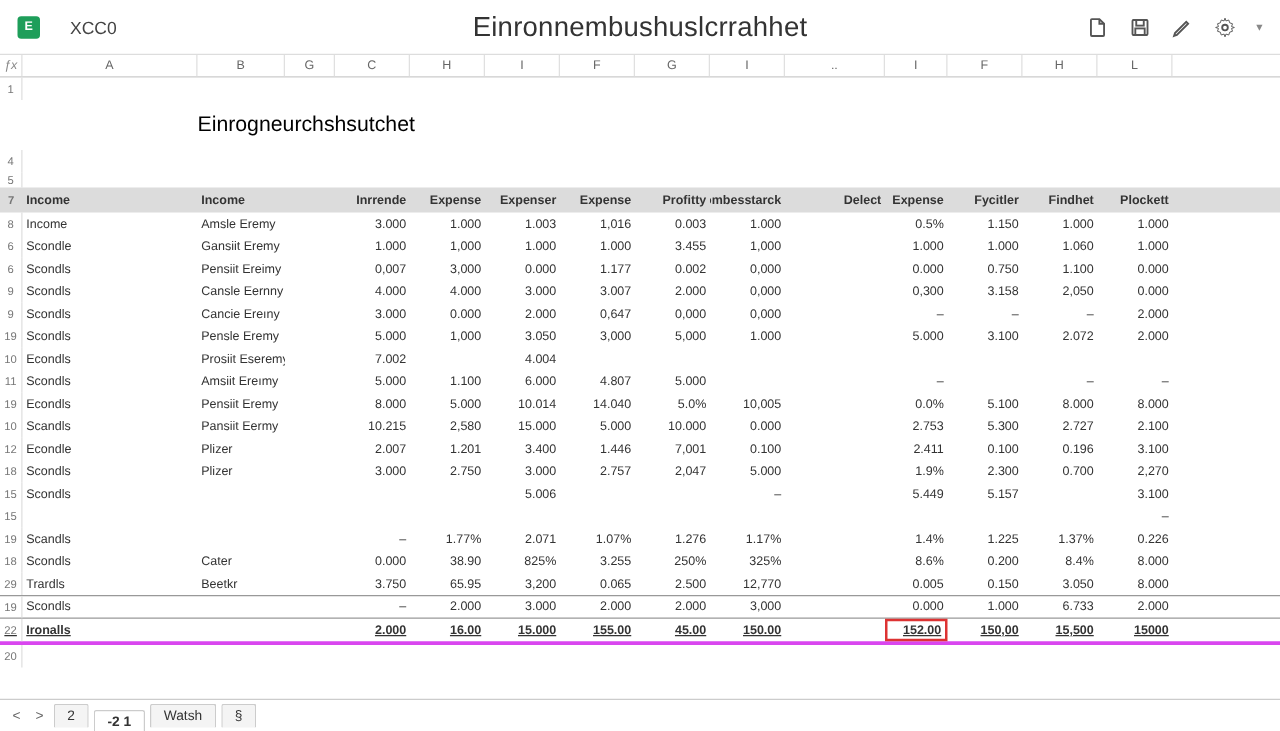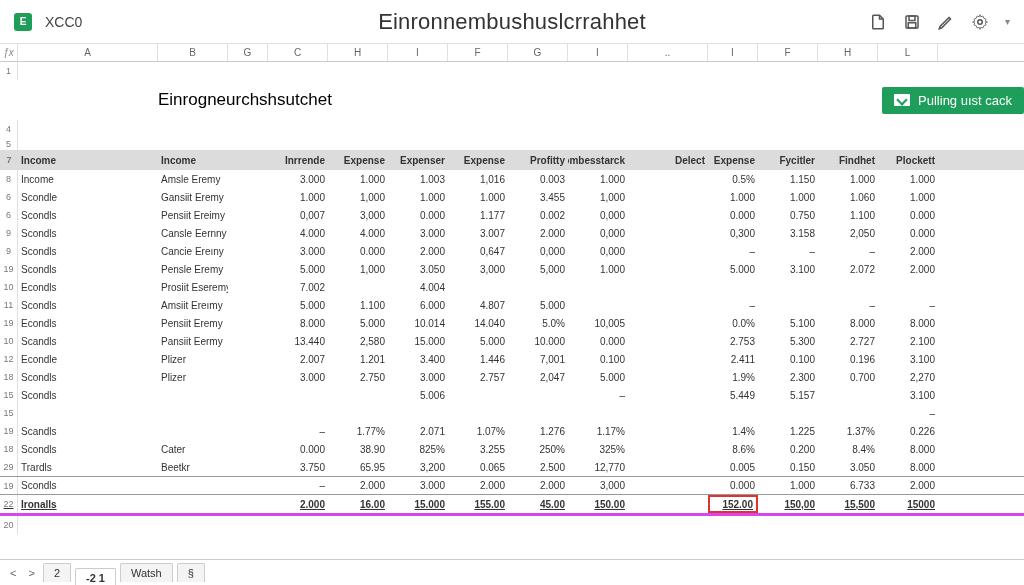--- a/index.html
+++ b/index.html
@@ -32,21 +32,21 @@
   justify-content: center;
   color: #fff;
   font-weight: bold;
   font-size: 10px;
   margin-right: 10px;
 }
 .file-name {
   font-size: 14px;
   color: #444;
   margin-right: auto;
-  margin-left: 3px;
+  margin-left: 14px;
 }
 .title-center {
   position: absolute;
   left: 50%;
   transform: translateX(-50%);
   font-size: 22px;
   font-weight: 400;
   letter-spacing: 0.2px;
 }
 .title-actions {
@@ -122,20 +122,21 @@
   border: 2px solid #d33;
 }
 .bbold { font-weight: bold; }
 
 
 .inner-title-row {
   display: flex;
   align-items: center;
   height: 40px;
   padding-left: 158px;
+  padding-right: 14px;
 }
 .inner-title {
   font-size: 17px;
   font-weight: 500;
   color: #000;
 }
 .green-btn {
   margin-left: auto;
   background: #1e9e5a;
   color: #fff;
@@ -249,24 +250,20 @@
   <div>H</div>
   <div>L</div>
 </div>
 
 <div class="sheet">
   <div class="row">
       <div class="rn">1</div>
     </div>
   <div class="inner-title-row">
     <div class="inner-title">Einrogneurchshsutchet</div>
-    <div class="green-btn">
-      <span class="bicon"></span>
-      <span>Pulling uıst cack</span>
-    </div>
   </div>
   <div class="row">
       <div class="rn">4</div>
     </div>
   <div class="row" style="height:12px">
       <div class="rn">5</div>
     </div>
 
   <div class="row header">
     <div class="rn">7</div>
@@ -438,21 +435,21 @@
         <div class="num">0.0%</div>
         <div class="num">5.100</div>
         <div class="num">8.000</div>
         <div class="num">8.000</div>
       </div>
       <div class="row">
         <div class="rn">10</div>
         <div>Scandls</div>
         <div>Pansiit Eermy</div>
         <div class="num"></div>
-        <div class="num">13.440</div>
+        <div class="num">10.215</div>
         <div class="num">2,580</div>
         <div class="num">15.000</div>
         <div class="num">5.000</div>
         <div class="num">10.000</div>
         <div class="num">0.000</div>
         <div class="num"></div>
         <div class="num">2.753</div>
         <div class="num">5.300</div>
         <div class="num">2.727</div>
         <div class="num">2.100</div>

